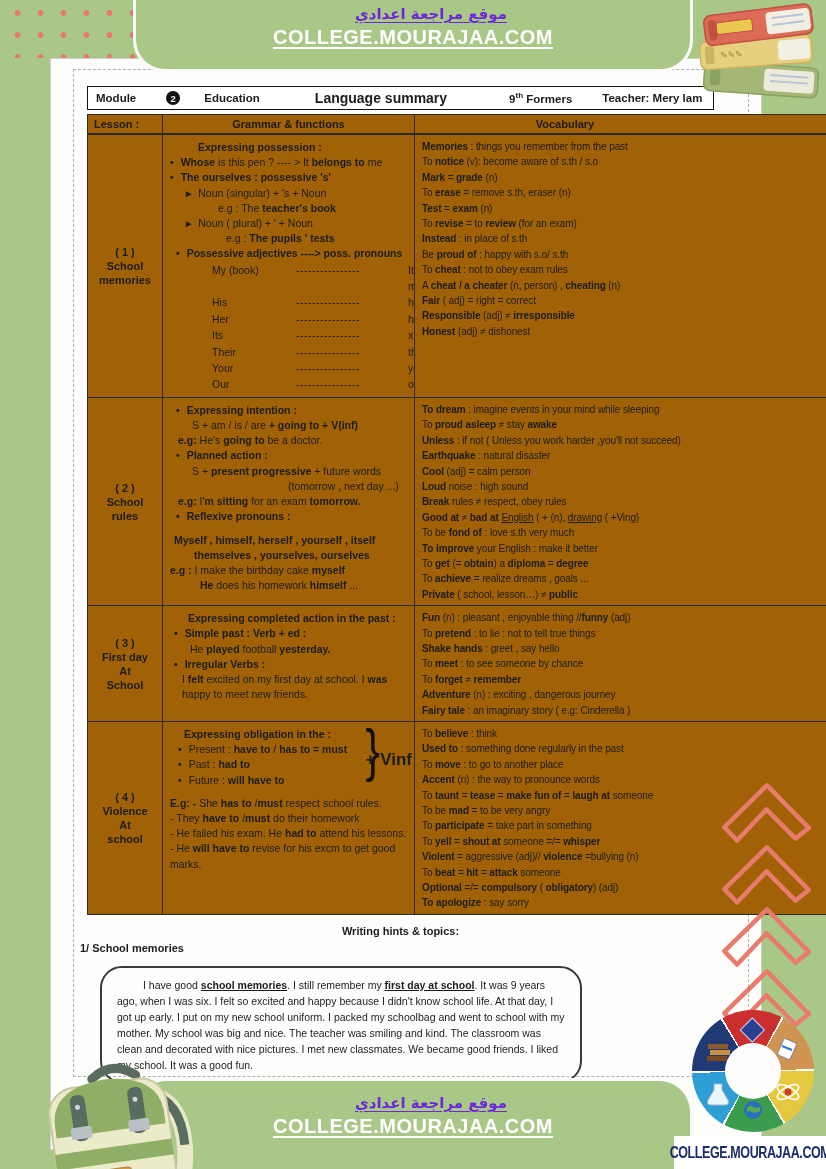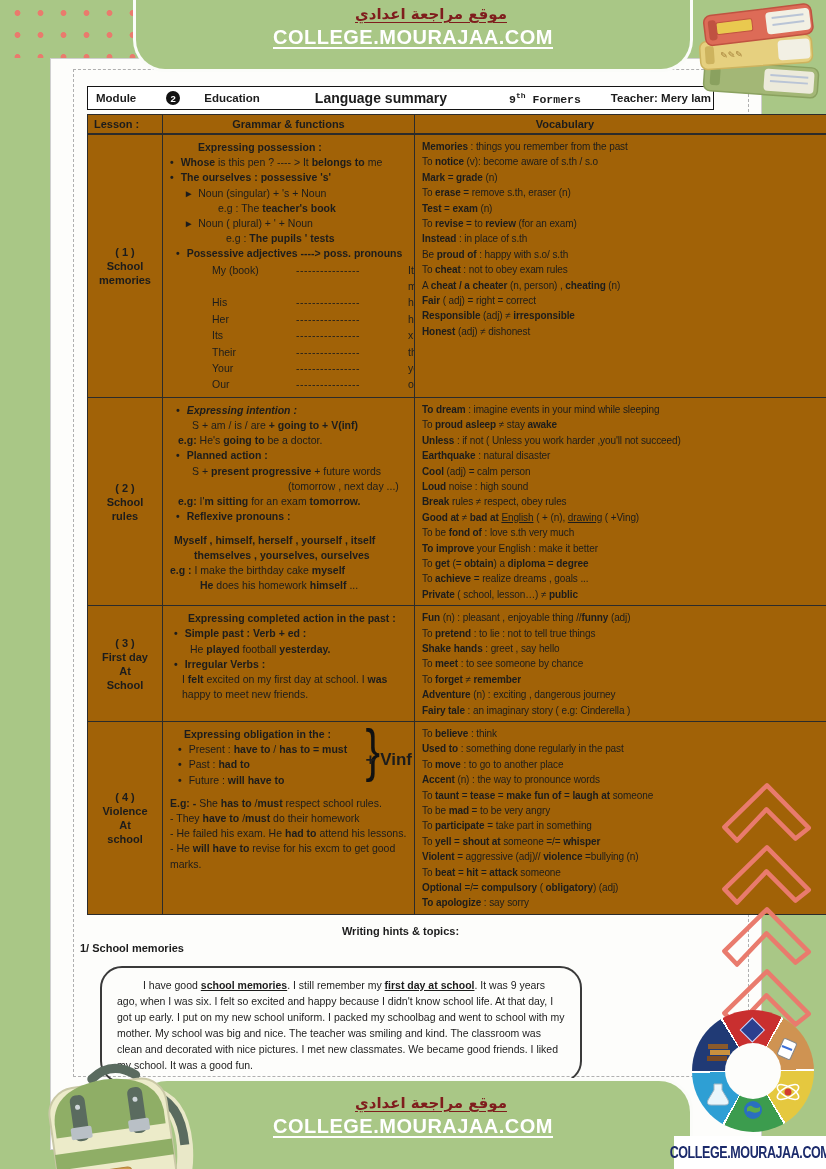--- a/index.html
+++ b/index.html
@@ -12,29 +12,29 @@
     background-size:23px 22px;background-position:6px 2px;}
 
   
   .paper{position:absolute;left:50px;top:58px;width:712px;height:1092px;background:#fdfdfb;border:1px solid #cfcfcf;box-sizing:border-box;}
   .content{position:absolute;left:22px;top:10px;width:676px;height:1008px;border:1px dashed #b0b0b0;box-sizing:border-box;}
 
   
   .tab{position:absolute;left:50%;transform:translateX(-50%);width:560px;background:#a9c786;z-index:6;text-align:center;}
   .tab-top{top:-4px;height:76px;border:3px solid rgba(255,255,255,.95);border-top:none;border-radius:0 0 32px 32px;box-sizing:border-box;}
   .tab-bottom{top:1078px;height:95px;border:3px solid rgba(255,255,255,.95);border-bottom:none;border-radius:34px 34px 0 0;box-sizing:border-box;}
-  .banner-ar{display:block;margin-top:9px;color:#7f1d1d;font-weight:bold;font-size:15px;text-decoration:underline;text-underline-offset:3px;font-family:"DejaVu Sans",sans-serif;padding-left:36px;}
+  .banner-ar{display:block;margin-top:9px;color:#6d28d9;font-weight:bold;font-size:15px;text-decoration:underline;text-underline-offset:3px;font-family:"DejaVu Sans",sans-serif;padding-left:36px;}
   .banner-url{display:block;margin-top:3px;color:#fff;font-weight:bold;font-size:20px;letter-spacing:.5px;text-decoration:underline;text-underline-offset:3px;}
   .bottom-strip{position:absolute;left:0;top:1150px;width:826px;height:19px;background:#a9c786;z-index:4;}
 
   
   .module-box{margin:16px 0 4px 13px;width:627px;height:24px;border:1.8px solid #141414;box-sizing:border-box;display:flex;align-items:center;font-weight:bold;font-size:11.5px;background:#fff;}
   .circle-num{width:14px;height:14px;border-radius:50%;background:#111;color:#fff;font-size:9.5px;display:inline-flex;align-items:center;justify-content:center;font-weight:bold;}
   .m-module{margin-left:8px;} .m-circle{margin-left:30px;} .m-subject{margin-left:24px;}
-  .m-title{margin-left:55px;font-size:14px;} .m-formers{margin-left:62px;font-family:Liberation Mono, monospace;} .m-teacher{margin-left:30px;}
+  .m-title{margin-left:55px;font-size:14px;} .m-formers{margin-left:62px;} .m-teacher{margin-left:30px;}
   .m-formers sup{font-size:8px;}
 
   
   .main-table{margin-left:13px;width:744px;border:1.5px solid #2b2b2b;box-sizing:border-box;background:#a16207;}
   .thead{display:grid;grid-template-columns:75px 252px 300px;font-weight:bold;font-size:11px;border-bottom:1.4px solid #2b2b2b;}
   .thead>div{padding:3px 0;}
   .th-lesson{padding-left:6px !important;border-right:1.4px solid #2b2b2b;}
   .th-grammar{text-align:center;border-right:1.4px solid #2b2b2b;}
   .th-vocab{text-align:center;}
   .lesson-row{display:grid;grid-template-columns:75px 252px 300px;border-top:1.4px solid #2b2b2b;}
@@ -173,21 +173,21 @@
                 <div class="vline"><b>Honest</b> (adj)  ≠  dishonest</div>
               </div>
             </div>
             <div class="lesson-row">
               <div class="cell label-cell">
                 <div>( 2 )</div>
                 <div>School</div>
                 <div>rules</div>
               </div>
               <div class="cell grammar-cell">
-                <div class="gline" style="padding-left: 6px; font-style: italic;"><span class="blt">•</span><b>Expressing intention :</b></div>
+                <div class="gline" style="padding-left: 6px;"><span class="blt">•</span><b>Expressing intention :</b></div>
                 <div class="gline" style="padding-left: 22px;">S + am / is / are  <b>+ going to + V(inf)</b></div>
                 <div class="gline" style="padding-left: 8px;"><b>e.g:</b>  He's <b>going to</b> be a doctor.</div>
                 <div class="gline" style="padding-left: 6px;"><span class="blt">•</span><b>Planned action :</b></div>
                 <div class="gline" style="padding-left: 22px;">S + <b>present progressive</b>  + future words</div>
                 <div class="gline" style="padding-left: 118px;">(tomorrow , next day ...)</div>
                 <div class="gline" style="padding-left: 8px;"><b>e.g:</b>   I'<b>m sitting</b> for an exam <b>tomorrow.</b></div>
                 <div class="gline" style="padding-left: 6px;"><span class="blt">•</span><b>Reflexive pronouns :</b></div>
                 <div class="gline" style="padding-left: 4px; margin-top: 8px;"><b>Myself , himself, herself , yourself , itself</b></div>
                 <div class="gline" style="padding-left: 24px;"><b>themselves , yourselves, ourselves</b></div>
                 <div class="gline"><b>e.g :</b>   I make the birthday cake  <b>myself</b></div>

